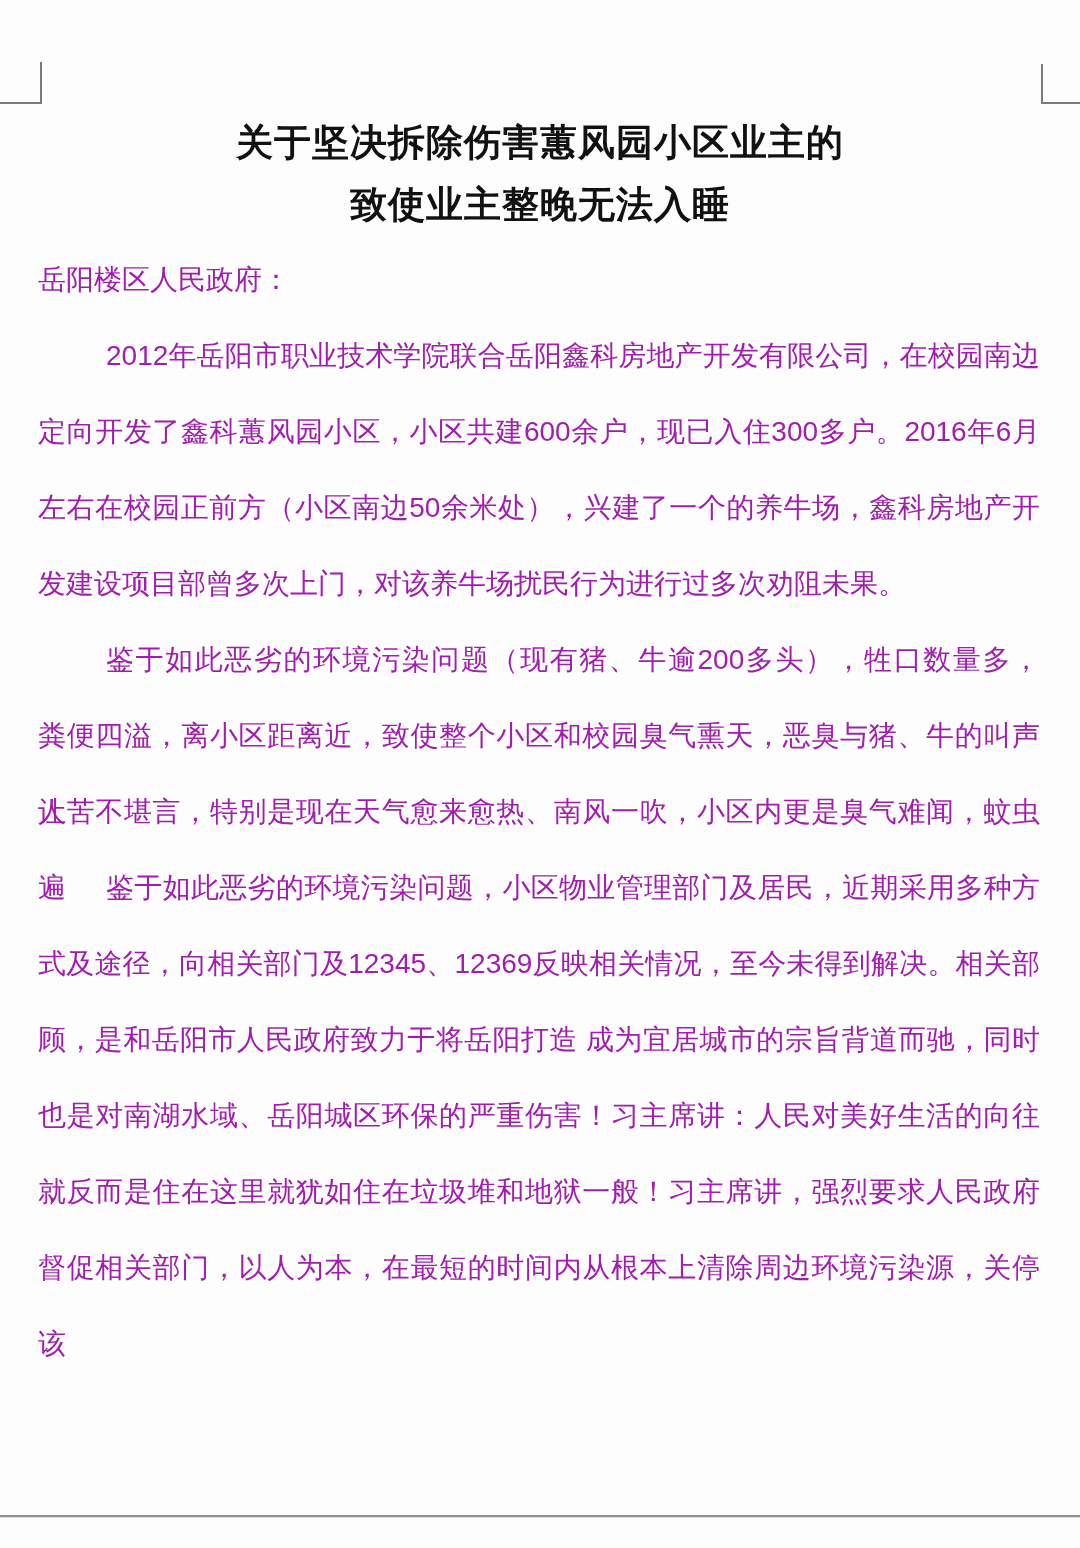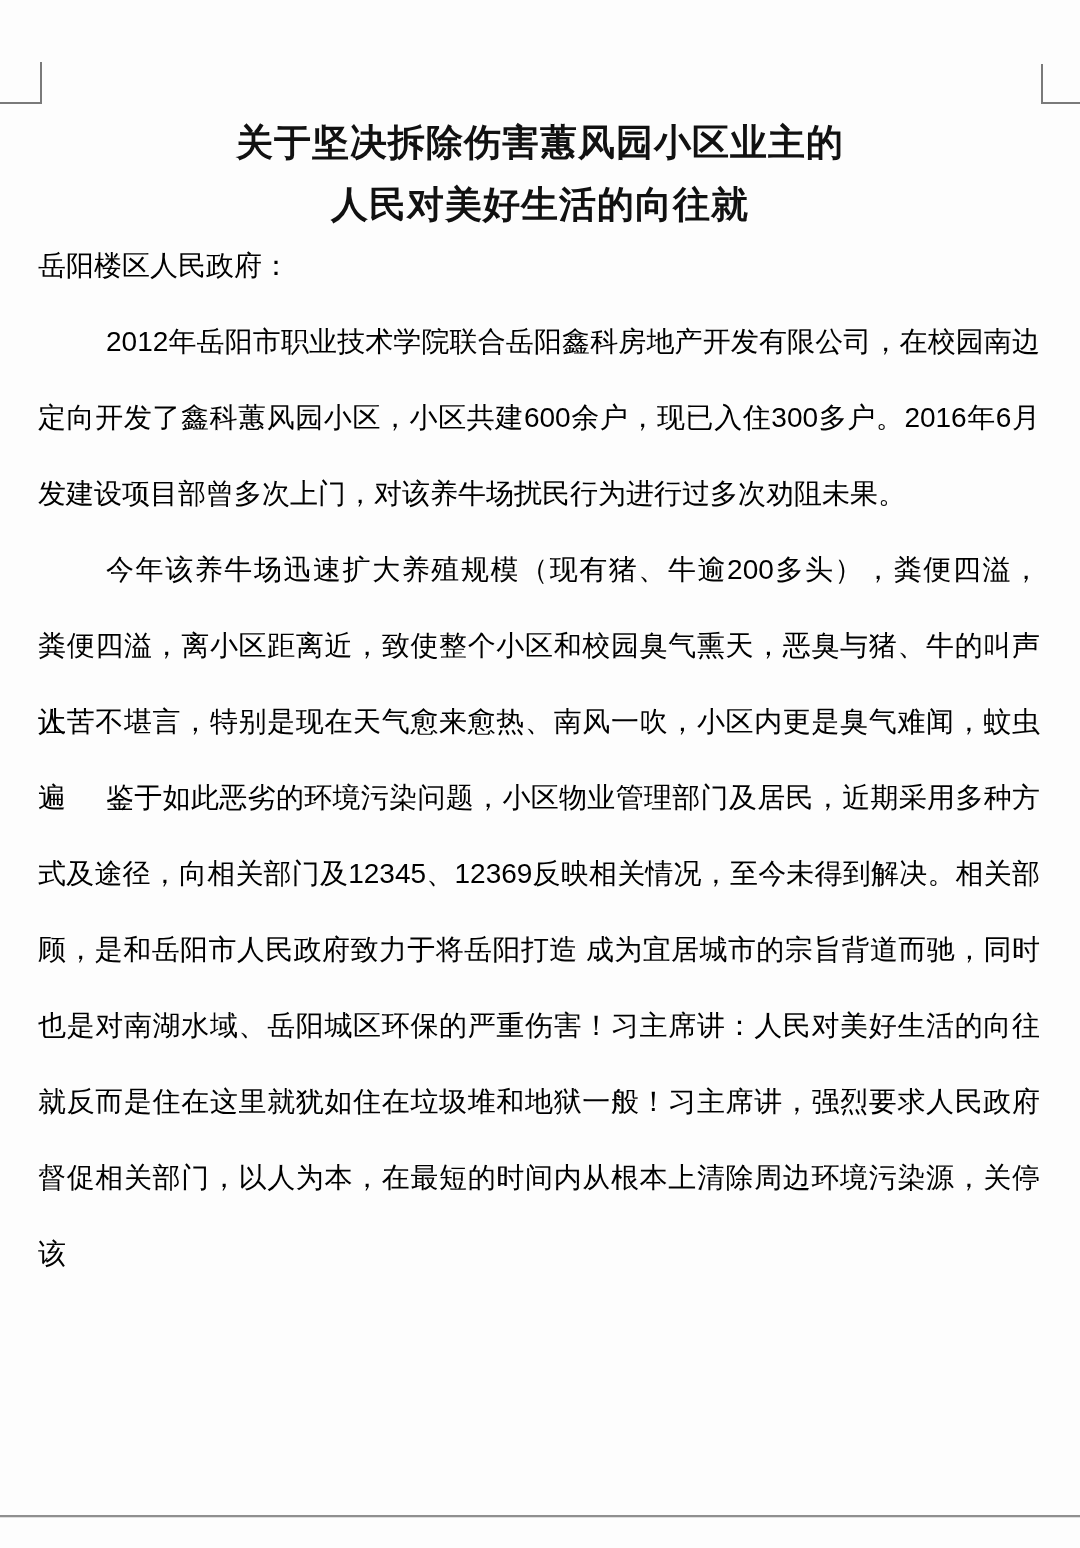--- a/index.html
+++ b/index.html
@@ -37,26 +37,26 @@
     text-align: center;
     font-size: 37px;
     font-weight: bold;
     line-height: 62px;
     letter-spacing: 1px;
     color: #111111;
   }
   .title-line { height: 62px; }
   .doc-body {
     position: absolute;
-    top: 228px;
+    top: 242px;
     left: 38px;
     right: 40px;
     font-size: 28px;
     line-height: 76px;
-    color: #000000;
+    color: #a21caf;
   }
   .line { height: 76px; }
   .line.indent { text-indent: 68px; }
   .line.justify {
     text-align: justify;
     text-align-last: justify;
   }
   .bottom-rule {
     position: absolute;
     top: 1515px; left: 0; right: 0;
@@ -67,29 +67,30 @@
 </style>
 </head>
 <body>
 
 <div class="page">
   <div class="crop-mark tl"></div>
   <div class="crop-mark tr"></div>
 
   <h1 class="title" id="title-container">
       <div class="title-line">关于坚决拆除伤害蕙风园小区业主的</div>
-      <div class="title-line">人民对美好生活的向往就</div>
+      <div class="title-line">致使业主整晚无法入睡</div>
     </h1>
 
   <div class="doc-body" id="body-container">
       <div class="line">岳阳楼区人民政府：</div>
       <div class="line indent justify">2012年岳阳市职业技术学院联合岳阳鑫科房地产开发有限公司，在校园南边</div>
       <div class="line justify">定向开发了鑫科蕙风园小区，小区共建600余户，现已入住300多户。2016年6月</div>
+      <div class="line justify">左右在校园正前方（小区南边50余米处），兴建了一个的养牛场，鑫科房地产开</div>
       <div class="line">发建设项目部曾多次上门，对该养牛场扰民行为进行过多次劝阻未果。</div>
-      <div class="line indent justify">今年该养牛场迅速扩大养殖规模（现有猪、牛逾200多头），粪便四溢，</div>
+      <div class="line indent justify">鉴于如此恶劣的环境污染问题（现有猪、牛逾200多头），牲口数量多，</div>
       <div class="line justify">粪便四溢，离小区距离近，致使整个小区和校园臭气熏天，恶臭与猪、牛的叫声让</div>
       <div class="line justify">人苦不堪言，特别是现在天气愈来愈热、南风一吹，小区内更是臭气难闻，蚊虫遍</div>
       <div class="line indent justify">鉴于如此恶劣的环境污染问题，小区物业管理部门及居民，近期采用多种方</div>
       <div class="line justify">式及途径，向相关部门及12345、12369反映相关情况，至今未得到解决。相关部</div>
       <div class="line justify">顾，是和岳阳市人民政府致力于将岳阳打造 成为宜居城市的宗旨背道而驰，同时</div>
       <div class="line justify">也是对南湖水域、岳阳城区环保的严重伤害！习主席讲：人民对美好生活的向往就</div>
       <div class="line justify">，反而是住在这里就犹如住在垃圾堆和地狱一般！习主席讲，强烈要求人民政府</div>
       <div class="line justify">督促相关部门，以人为本，在最短的时间内从根本上清除周边环境污染源，关停该</div>
     </div>
 

